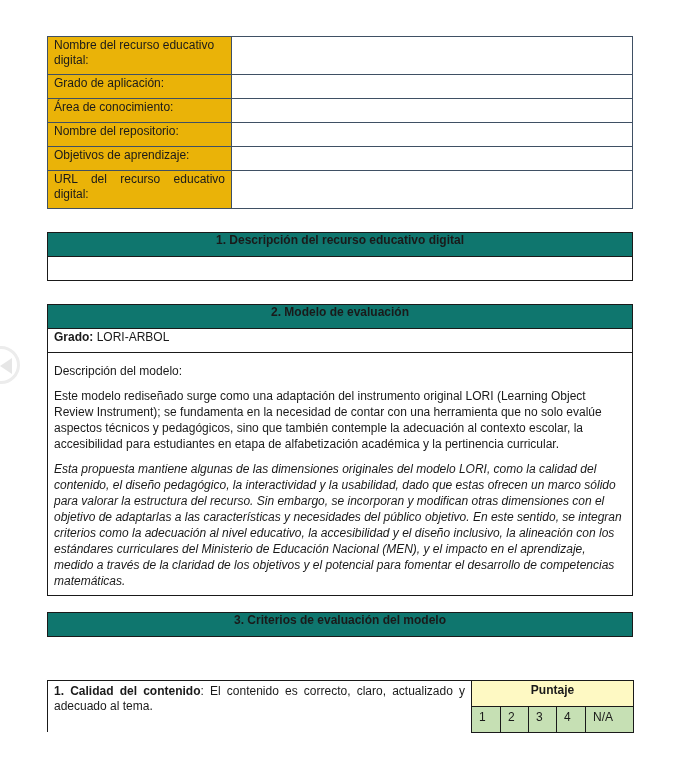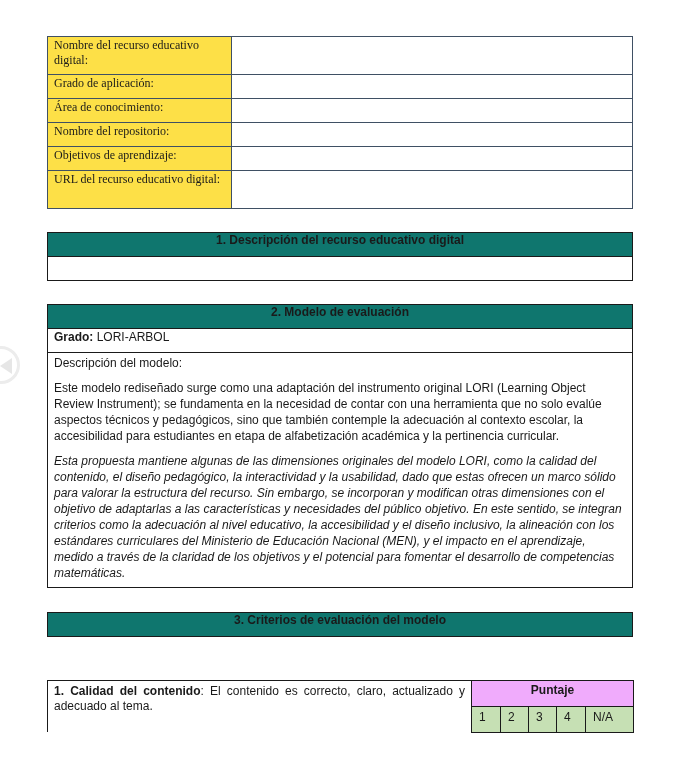--- a/index.html
+++ b/index.html
@@ -29,23 +29,22 @@
       line-height: 15px;
     }
     
     #info-table {
       top: 36px;
     }
     #info-table td {
       border: 1px solid #3f5064;
     }
     #info-table td.label {
-      background: #fde047;
+      background: #eab308;
       width: 171px;
-      font-family: Liberation Serif, serif;
     }
     #info-table td.value {
       background: #ffffff;
     }
     #info-table tr.h2 td { height: 34px; }
     #info-table tr.h1 td { height: 20px; }
     #info-table td.justify {
       text-align: justify;
       text-align-last: left;
       margin-top: 8px;
@@ -61,21 +60,21 @@
       height: 21px;
       padding-top: 0px;
     }
     #sec1 { top: 232px; }
     #sec1 td.body { height: 20px; }
 
     #sec2 { top: 304px; }
     #sec2 td.model { height: 20px; }
     #sec2 td.desc { padding: 2px 6px 6px 6px; }
     #sec2 p {
-      margin: 0 0 9px 0;
+      margin: 8px 0 9px 0;
       line-height: 16px;
     }
     #sec2 p.last { margin-bottom: 0; font-style: italic; }
 
     #sec3 { top: 612px; }
 
     #crit {
       top: 680px;
     }
     #crit td {
@@ -83,21 +82,21 @@
     }
     #crit td.crit-text {
       width: 412px;
       text-align: justify;
       border-bottom: none;
       height: 46px;
       padding-top: 3px;
       margin-top: 44px;
     }
     #crit td.score-head {
-      background: #f0abfc;
+      background: #fef9c3;
       text-align: center;
       font-weight: bold;
       height: 20px;
       padding: 2px 0 0 0;
     }
     #crit td.score {
       background: #c6e0b4;
       padding: 3px 0 0 7px;
       height: 19px;
     }

